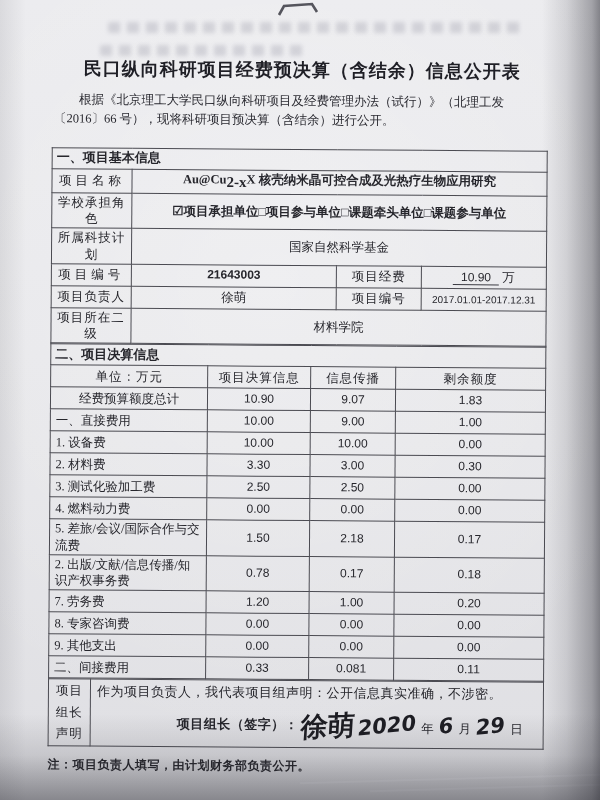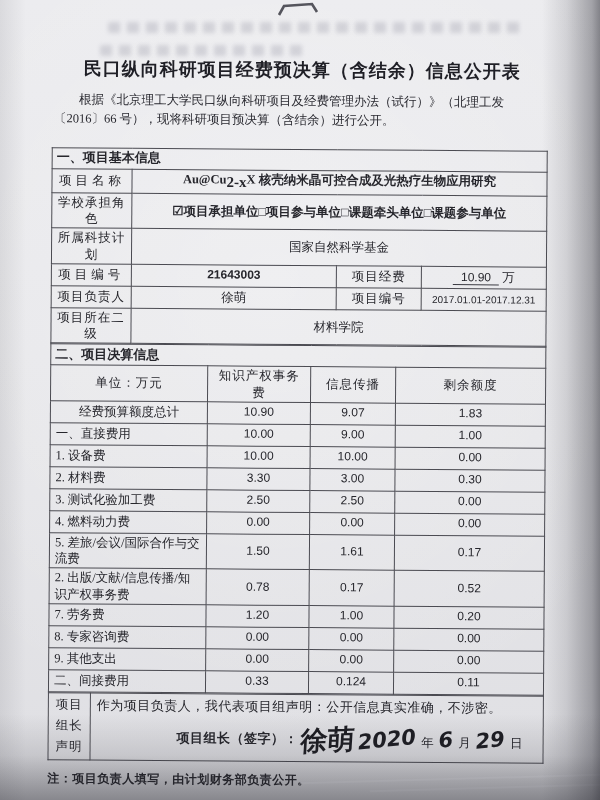--- a/index.html
+++ b/index.html
@@ -124,21 +124,21 @@
         <col style="width:103px">
         <col style="width:85px">
         <col style="width:150px">
       </colgroup>
     <tbody>
         <tr>
       <td colspan="4" class="sec-hdr">二、项目决算信息</td>
     </tr>
     <tr>
       <td class="lbl">单位：万元</td>
-      <td class="lbl">知识产权事务费</td>
+      <td class="lbl">项目决算信息</td>
       <td class="lbl">信息传播</td>
       <td class="lbl">剩余额度</td>
     </tr>
     <tr>
       <td>经费预算额度总计</td>
       <td class="num">10.90</td>
       <td class="num">9.07</td>
       <td class="num">1.83</td>
     </tr>
     <tr>
@@ -167,28 +167,28 @@
     </tr>
     <tr>
       <td class="left">4. 燃料动力费</td>
       <td class="num">0.00</td>
       <td class="num">0.00</td>
       <td class="num">0.00</td>
     </tr>
     <tr class="tall">
       <td class="left">5. 差旅/会议/国际合作与交流费</td>
       <td class="num">1.50</td>
-      <td class="num">1.61</td>
+      <td class="num">2.18</td>
       <td class="num">0.17</td>
     </tr>
     <tr class="tall">
       <td class="left">2. 出版/文献/信息传播/知识产权事务费</td>
       <td class="num">0.78</td>
       <td class="num">0.17</td>
-      <td class="num">0.52</td>
+      <td class="num">0.18</td>
     </tr>
     <tr>
       <td class="left">7. 劳务费</td>
       <td class="num">1.20</td>
       <td class="num">1.00</td>
       <td class="num">0.20</td>
     </tr>
     <tr>
       <td class="left">8. 专家咨询费</td>
       <td class="num">0.00</td>
@@ -197,21 +197,21 @@
     </tr>
     <tr>
       <td class="left">9. 其他支出</td>
       <td class="num">0.00</td>
       <td class="num">0.00</td>
       <td class="num">0.00</td>
     </tr>
     <tr>
       <td class="left">二、间接费用</td>
       <td class="num">0.33</td>
-      <td class="num">0.124</td>
+      <td class="num">0.081</td>
       <td class="num">0.11</td>
     </tr>
   </tbody>
     </table>
 
   <table class="tbl-decl">
     <colgroup>
         <col style="width:42px">
         <col style="width:453px">
       </colgroup>

